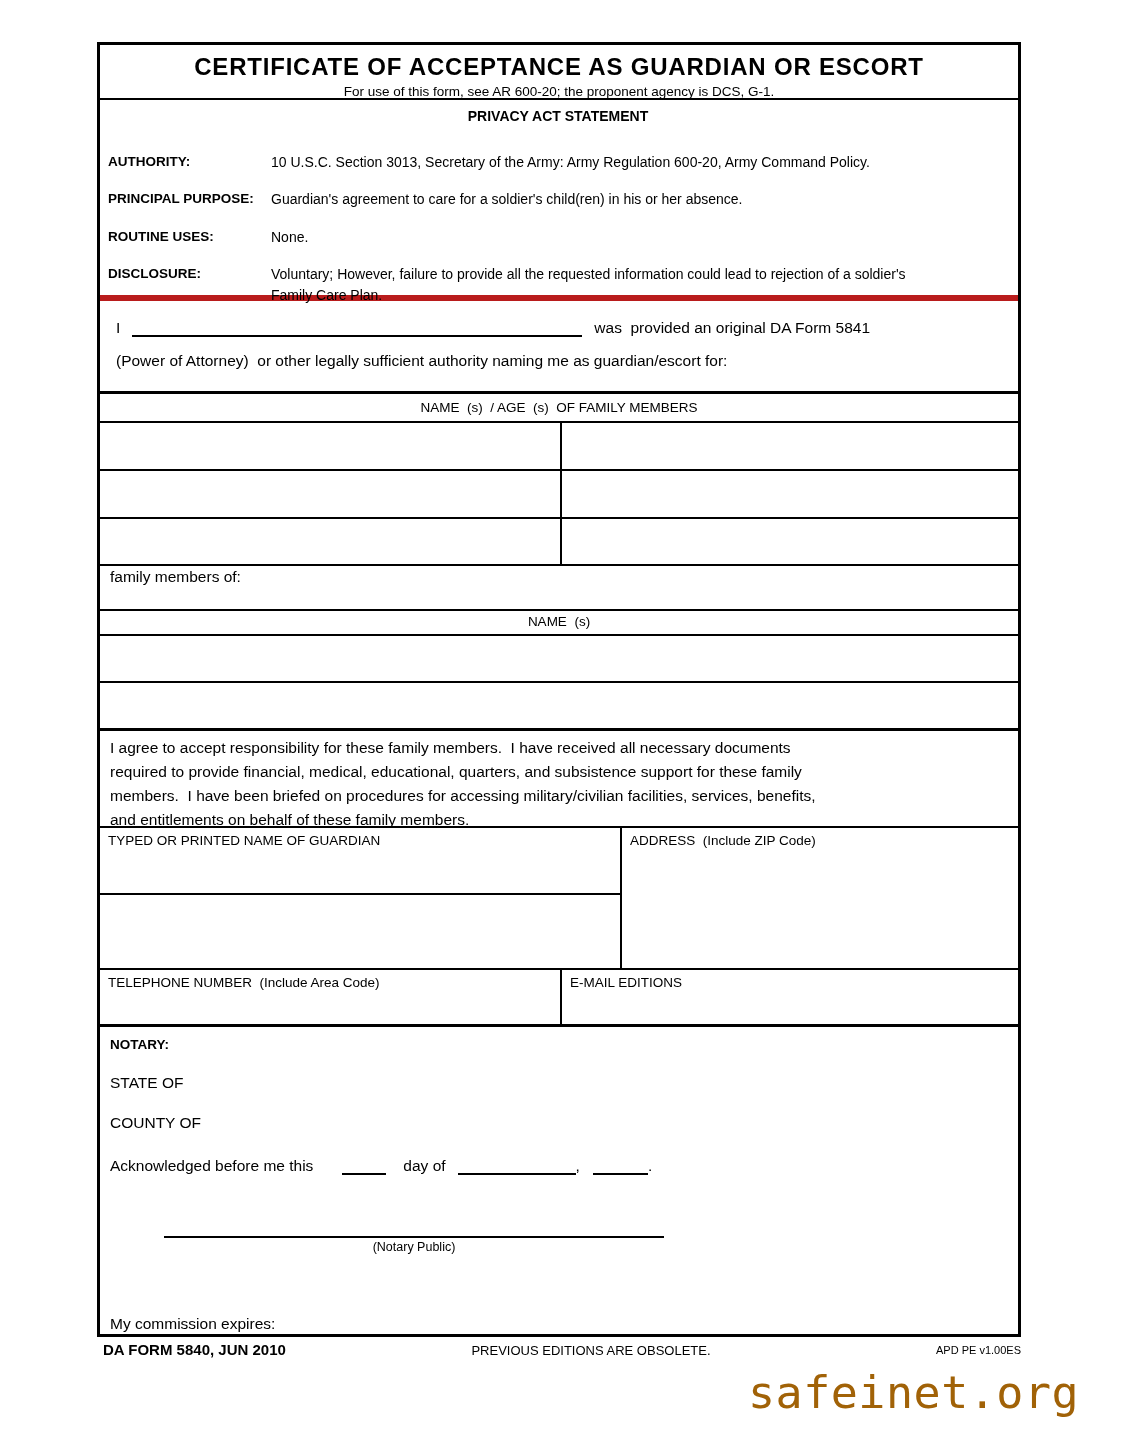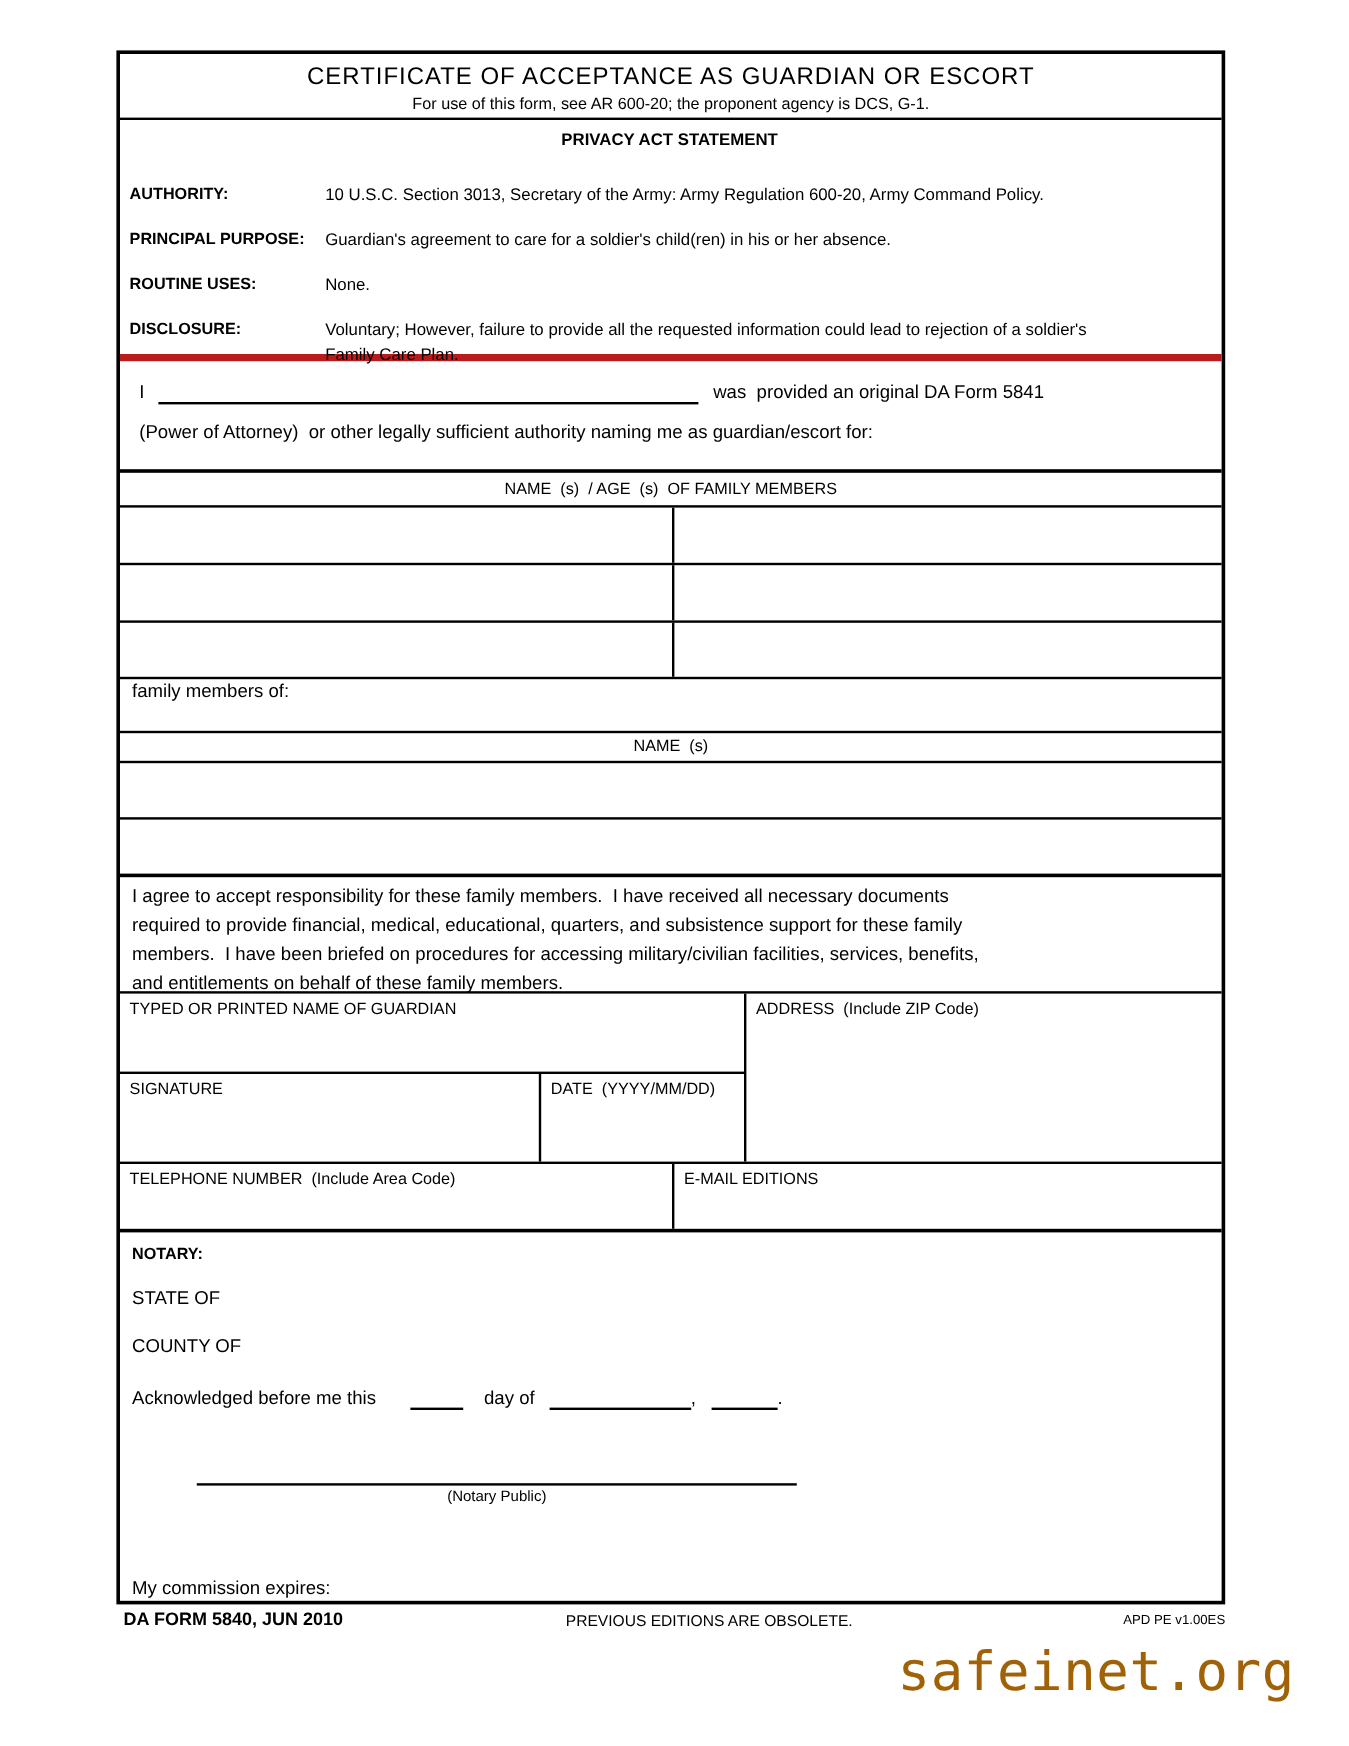--- a/index.html
+++ b/index.html
@@ -7,21 +7,21 @@
   .page { position:relative; width:1124px; height:1455px; background:#fff; overflow:hidden; }
 
   .form-box {
     position:absolute; left:97px; top:42px; width:924px; height:1295px;
     border:3px solid #000; display:flex; flex-direction:column; background:#fff;
   }
   .prewrap { white-space:pre-wrap; }
 
   
   .sec-title { height:55px; border-bottom:2px solid #000; text-align:center; padding-top:8px; }
-  .form-title { font-size:20px; font-weight:normal; letter-spacing:0.8px; }
+  .form-title { font-size:24px; font-weight:bold; letter-spacing:0.8px; }
   .form-subtitle { font-size:13.5px; margin-top:3px; }
 
   
   .sec-privacy { height:201px; border-bottom:6px solid #b91c1c; padding:8px 10px 0 8px; }
   .privacy-heading { text-align:center; font-size:14px; font-weight:bold; }
   .privacy-row { display:flex; align-items:flex-start; }
   .privacy-row.r0 { margin-top:28px; }
   .privacy-row.r1 { margin-top:16px; }
   .privacy-row.r2 { margin-top:17px; }
   .privacy-row.r3 { margin-top:16px; }
@@ -156,28 +156,20 @@
     <div class="sec-agreement prewrap">I agree to accept responsibility for these family members.  I have received all necessary documents
 required to provide financial, medical, educational, quarters, and subsistence support for these family
 members.  I have been briefed on procedures for accessing military/civilian facilities, services, benefits,
 and entitlements on behalf of these family members.</div>
 
     <div class="g-ab">
       <div class="g-left">
         <div class="g-name">
           <div class="cell-label prewrap">TYPED OR PRINTED NAME OF GUARDIAN</div>
         </div>
-        <div class="g-sigrow">
-          <div class="g-sig">
-            <div class="cell-label prewrap">SIGNATURE</div>
-          </div>
-          <div class="g-date">
-            <div class="cell-label prewrap">DATE  (YYYY/MM/DD)</div>
-          </div>
-        </div>
       </div>
       <div class="g-address">
         <div class="cell-label prewrap">ADDRESS  (Include ZIP Code)</div>
       </div>
     </div>
     <div class="g-c">
       <div class="g-phone">
         <div class="cell-label prewrap">TELEPHONE NUMBER  (Include Area Code)</div>
       </div>
       <div class="g-email">

